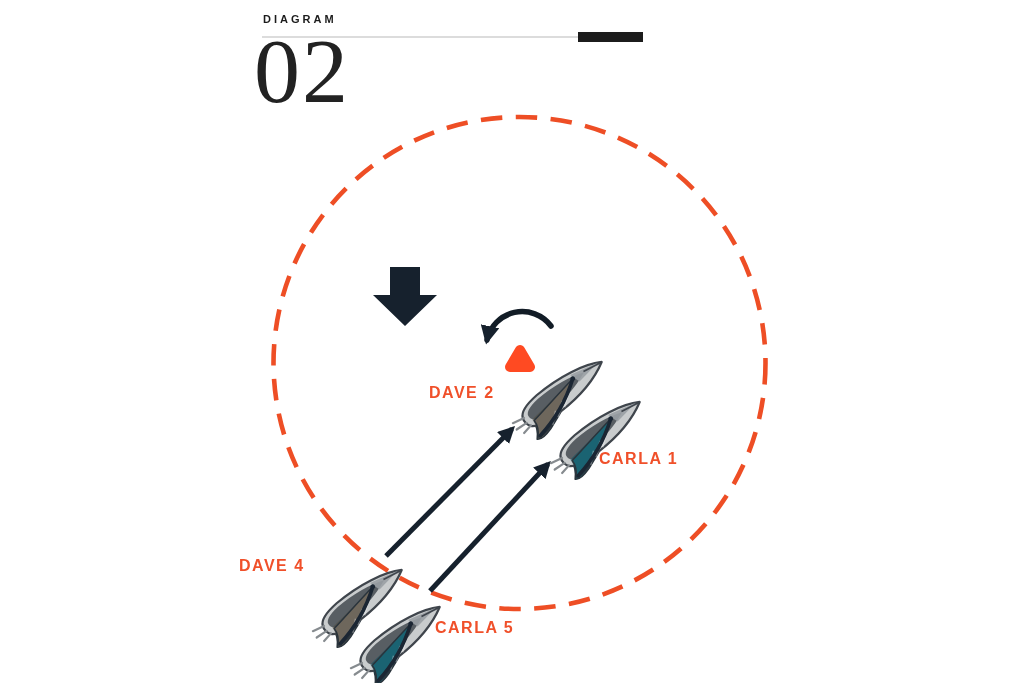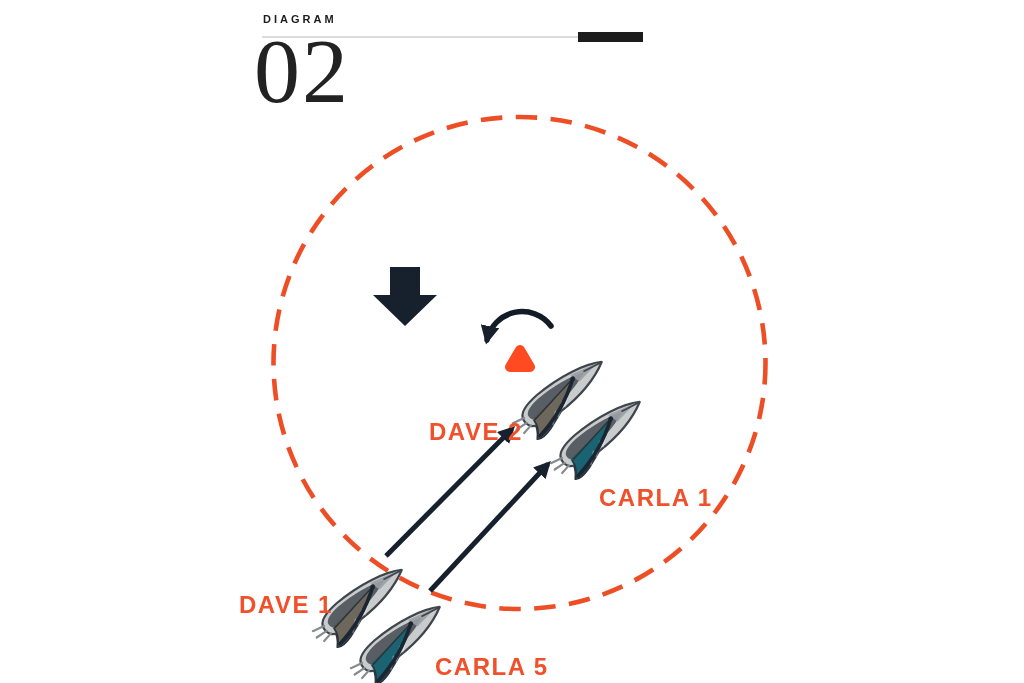--- a/index.html
+++ b/index.html
@@ -46,21 +46,21 @@
   .sailshade{fill:var(--sail-dark,#4f4a3d);opacity:.55;}
   .hatch{stroke:rgba(255,255,255,.32);stroke-width:2;fill:none;}
   .boom{stroke:#1b2633;stroke-width:4;fill:none;stroke-linecap:round;}
   .mastdot{fill:#1b2633;}
   .stubs{stroke:#868b8f;stroke-width:2.4;fill:none;stroke-linecap:round;}
   .boat.dave{--sail-color:var(--sail-dave,#6e675c);--sail-dark:var(--sail-dave-dark,#4f4a3d);}
   .boat.carla{--sail-color:var(--sail-carla,#1a6372);--sail-dark:var(--sail-carla-dark,#11505e);}
   
   .boat-label{
     position:absolute;color:var(--accent-orange,#f0502a);
-    font-size:24px;font-weight:bold;letter-spacing:1.5px;white-space:nowrap;margin-top:34px;
+    font-size:16px;font-weight:bold;letter-spacing:1.5px;white-space:nowrap;
   }
   .lbl-dave2{left:429px;top:384px;}
   .lbl-carla2{left:599px;top:450px;}
   .lbl-dave1{left:239px;top:557px;}
   .lbl-carla1{left:435px;top:619px;}
 </style>
 </head>
 <body>
 
 <div class="page">
@@ -109,16 +109,16 @@
     <line class="course-arrow" x1="430" y1="591" x2="548" y2="464" marker-end="url(#ah)"></line>
 
     <use href="#boat-shape" class="boat dave" transform="translate(566,391) rotate(-38) scale(0.92)"></use>
     <use href="#boat-shape" class="boat carla" transform="translate(604,431) rotate(-38) scale(0.92)"></use>
     <use href="#boat-shape" class="boat dave" transform="translate(366,599) rotate(-38) scale(0.92)"></use>
     <use href="#boat-shape" class="boat carla" transform="translate(404,636) rotate(-38) scale(0.92)"></use>
   </svg>
 
   <div class="boat-label lbl-dave2">DAVE 2</div>
   <div class="boat-label lbl-carla2">CARLA 1</div>
-  <div class="boat-label lbl-dave1">DAVE 1</div>
+  <div class="boat-label lbl-dave1">DAVE 4</div>
   <div class="boat-label lbl-carla1">CARLA 5</div>
 
 </div>
 
 </body></html>

